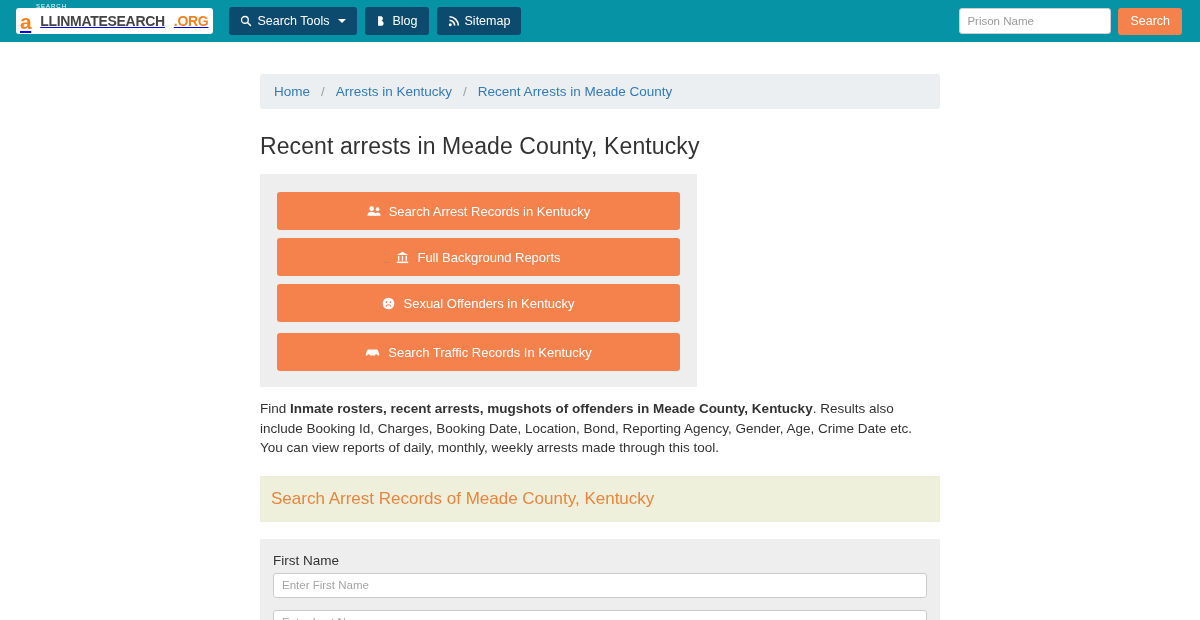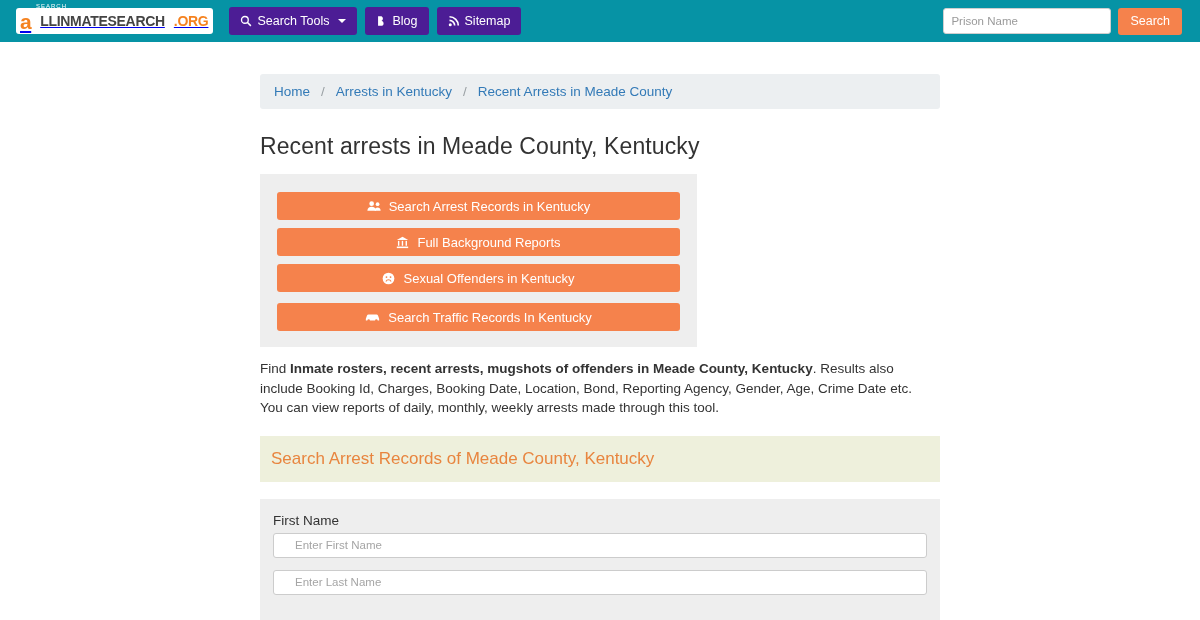--- a/index.html
+++ b/index.html
@@ -56,21 +56,21 @@
   .brand-sub {
     position: absolute;
     top: 3px;
     left: 36px;
     font-size: 6px;
     color: #ffffff;
     letter-spacing: 1px;
   }
 
   .navbtn {
-    background: #4c1d95;
+    background: #0c4a6e;
     color: #ffffff;
     border: none;
     border-radius: 3px;
     font-size: 12.5px;
     height: 28px;
     padding: 4px 11px;
     margin-right: 8px;
     display: inline-flex;
     align-items: center;
     gap: 5px;
@@ -87,21 +87,21 @@
   .navbtn svg { display: block; }
 
   .nav-search {
     margin-left: auto;
     display: flex;
     align-items: center;
     gap: 7px;
     padding-right: 8px;
   }
   .nav-search input {
-    width: 168px;
+    width: 152px;
     height: 26px;
     border: 1px solid #cfcfcf;
     border-radius: 3px;
     padding: 0 7px;
     font-size: 11.5px;
     color: #555;
     background: #fff;
     outline: none;
   }
   .nav-search input::placeholder { color: #9a9a9a; }
@@ -154,21 +154,21 @@
   .big-btn {
     display: flex;
     align-items: center;
     justify-content: center;
     gap: 8px;
     background: #f5824c;
     color: #ffffff;
     border: none;
     border-radius: 3px;
     width: 100%;
-    height: 28px;
+    height: 38px;
     font-size: 13px;
     margin-bottom: 8px;
     cursor: pointer;
   }
   .big-btn:last-child { margin-bottom: 0; margin-top: 11px; }
   .big-btn svg { display:block; }
 
   .desc {
     font-size: 13.5px;
     line-height: 19.5px;
@@ -196,21 +196,21 @@
     color: #333;
     margin-bottom: 5px;
   }
   .form-panel input[type=text] {
     display: block;
     width: 100%;
     height: 25px;
     border: 1px solid #cccccc;
     border-radius: 3px;
     background: #ffffff;
-    padding: 0 21px;
+    padding: 0 8px;
     font-size: 11.5px;
     color: #555;
     margin-bottom: 12px;
     outline: none;
   }
   .form-panel input[type=text]::placeholder { color: #a5a5a5; }
 </style>
 </head>
 <body>
 

